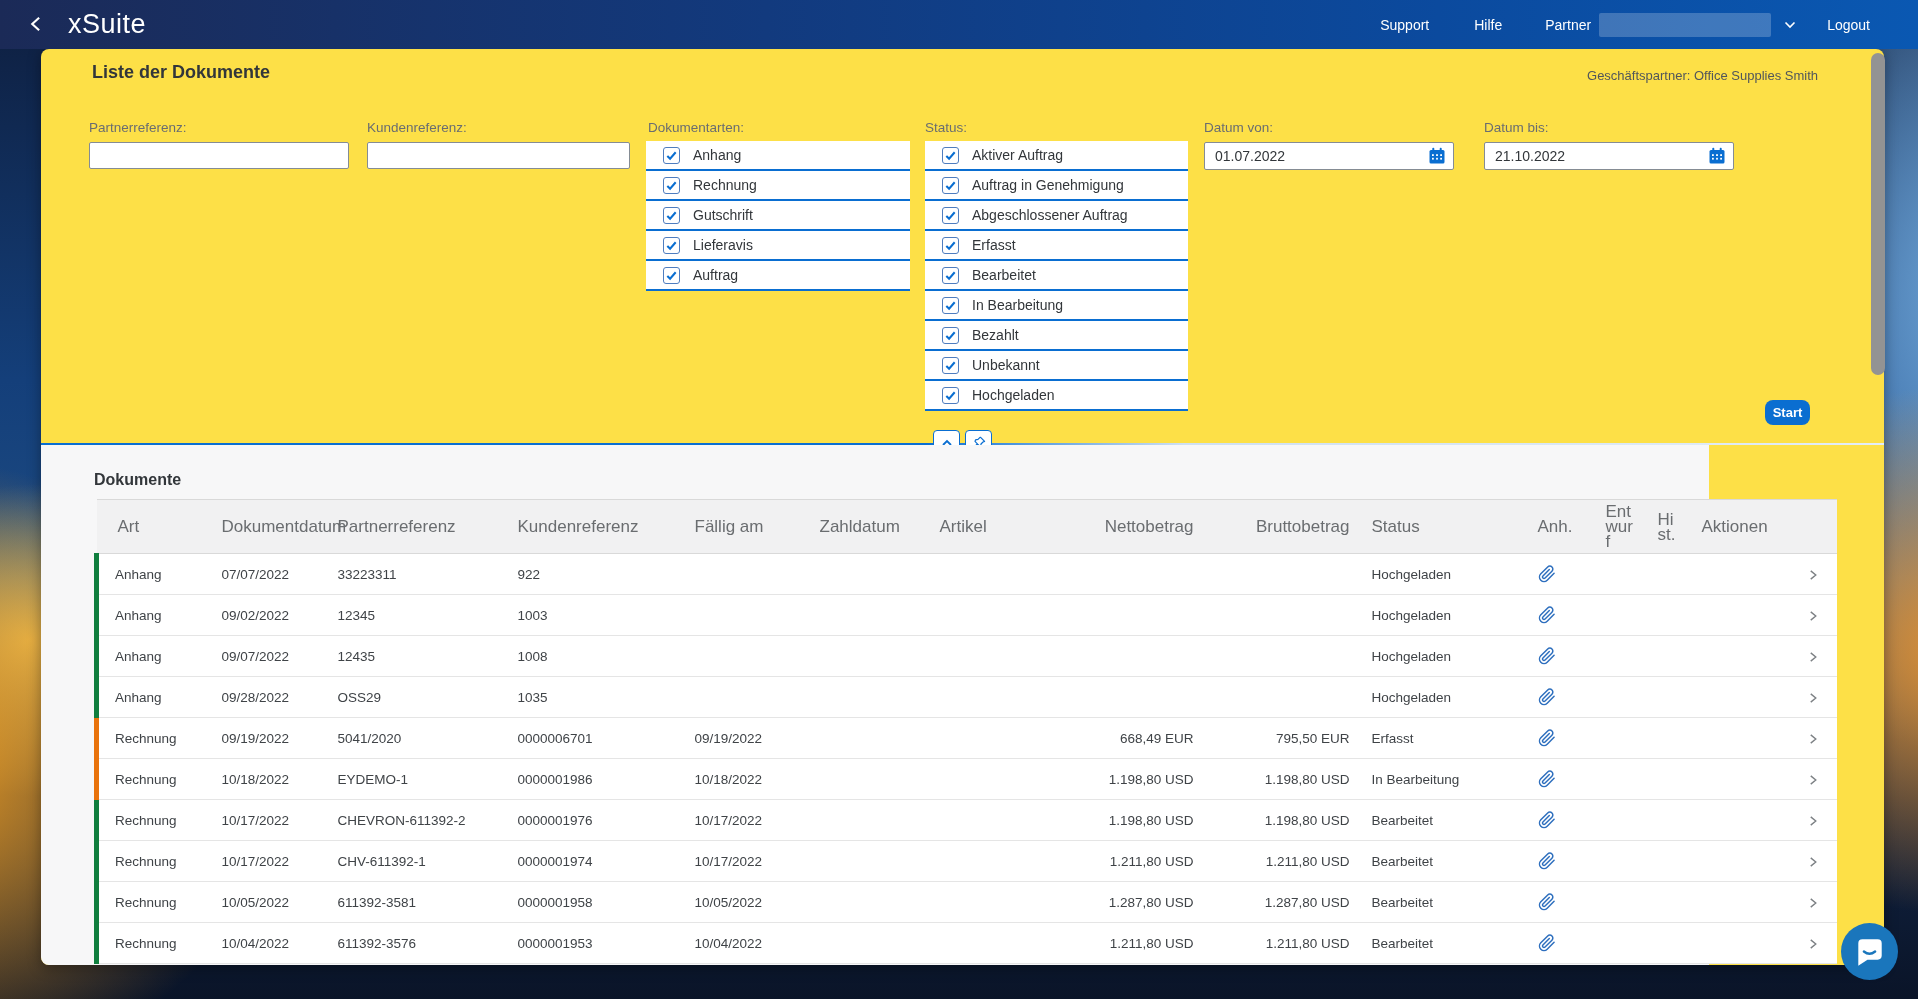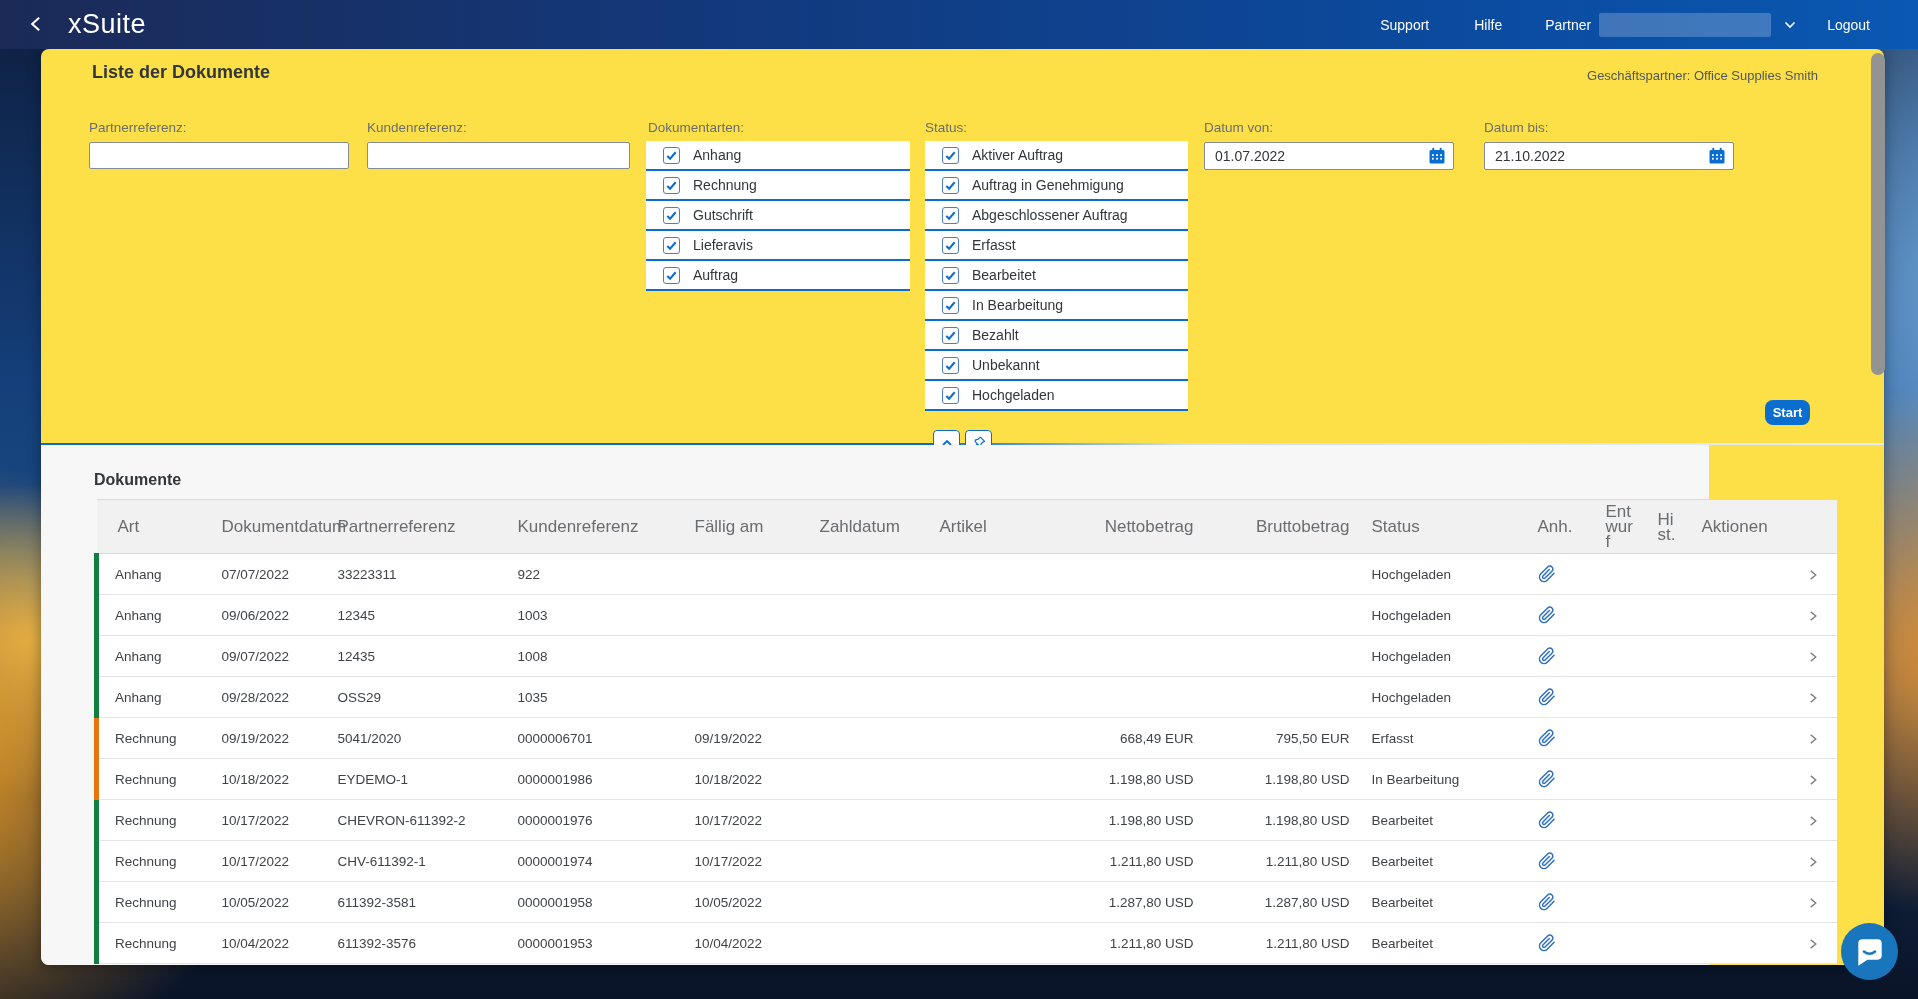--- a/index.html
+++ b/index.html
@@ -358,21 +358,21 @@
                   </svg></span></td>
               <td></td>
               <td></td>
               <td></td>
               <td class="c-nav"><span class="chev"><svg>
                     <use href="#i-chev-right"></use>
                   </svg></span></td>
             </tr>
           <tr>
               <td class="c-art" style="border-left-color: rgb(16, 126, 62);"><span>Anhang</span></td>
-              <td>09/06/2022</td>
+              <td>09/02/2022</td>
               <td>12345</td>
               <td>1003</td>
               <td></td>
               <td></td>
               <td></td>
               <td class="num"></td>
               <td class="num"></td>
               <td class="c-status">Hochgeladen</td>
               <td class="c-anh"><span class="clip"><svg>
                     <use href="#i-clip"></use>

